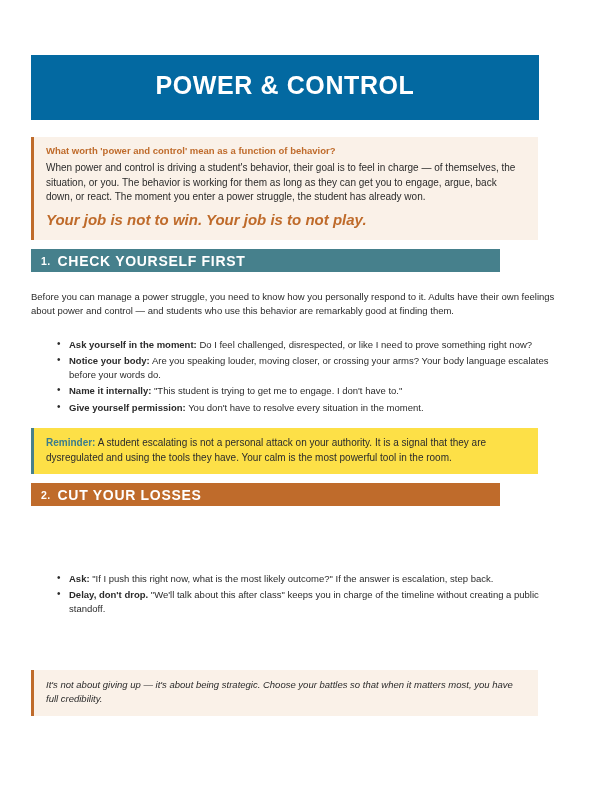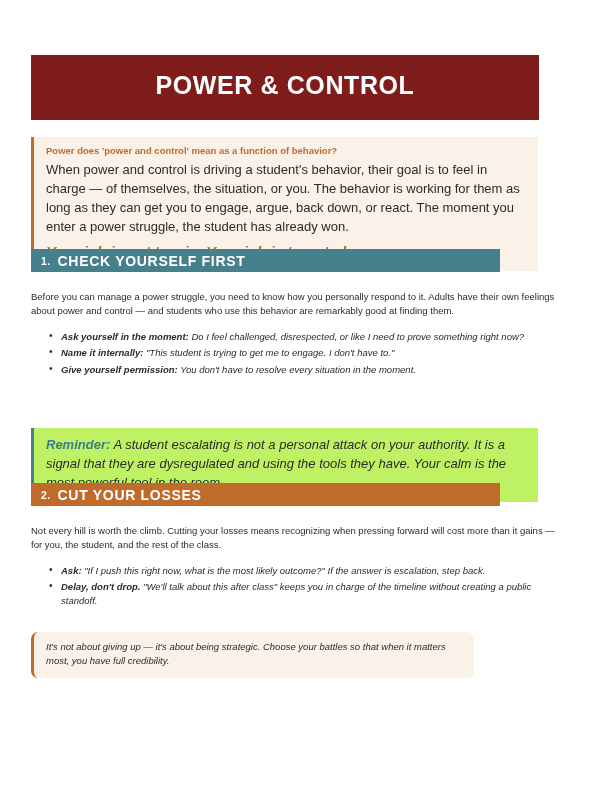--- a/index.html
+++ b/index.html
@@ -23,21 +23,21 @@
     padding: 0;
   }
 
   
   .header-band {
     position: absolute;
     left: 31px;
     top: 55px;
     width: 508px;
     height: 65px;
-    background: #7f1d1d;
+    background: #0369a1;
     box-sizing: border-box;
     display: flex;
     flex-direction: column;
     align-items: center;
     justify-content: center;
   }
   .header-title {
     color: #ffffff;
     font-size: 25px;
     font-weight: bold;
@@ -59,33 +59,32 @@
   .callout {
     position: absolute;
     box-sizing: border-box;
     padding: 8px 12px 9px 12px;
   }
   .callout.cream {
     background: #faf1e8;
     border-left: 3px solid #bf6b2b;
   }
   .callout.blue {
-    background: #bef264;
+    background: #fde047;
     border-left: 3px solid #46808c;
-    font-style: italic;
   }
   .callout-heading {
     color: #bf6b2b;
     font-size: 9.5px;
     font-weight: bold;
     margin-bottom: 4px;
     line-height: 1.3;
   }
   .callout-body {
-    font-size: 13px;
+    font-size: 10px;
     line-height: 1.45;
     color: #2b2b2b;
   }
   .callout-emphasis {
     color: #bf6b2b;
     font-size: 15px;
     font-weight: bold;
     font-style: italic;
     line-height: 1.45;
     margin-top: 4px;
@@ -136,24 +135,23 @@
     font-size: 9.5px;
     line-height: 1.5;
     color: #2b2b2b;
   }
 
   
   .bullets {
     position: absolute;
     left: 47px;
     width: 518px;
-    margin: 0;
+    margin: 8px;
     padding: 0;
     list-style: none;
-    font-style: italic;
   }
   .bullets li {
     position: relative;
     padding-left: 14px;
     font-size: 9.5px;
     line-height: 1.42;
     color: #2b2b2b;
     margin-bottom: 3px;
   }
   .bullets li:before {
@@ -169,51 +167,51 @@
 </head>
 <body>
 
 <div class="page">
 
   <div class="header-band">
     <div class="header-title">POWER &amp; CONTROL</div>
   </div>
 
   <div class="callout cream" style="left:31px; top:137px; width:507px;">
-    <div class="callout-heading">Power does 'power and control' mean as a function of behavior?</div>
+    <div class="callout-heading">What worth 'power and control' mean as a function of behavior?</div>
     <div class="callout-body">When power and control is driving a student's behavior, their goal is to feel in charge — of themselves, the situation, or you. The behavior is working for them as long as they can get you to engage, argue, back down, or react. The moment you enter a power struggle, the student has already won.</div>
     <div class="callout-emphasis">Your job is not to win. Your job is to not play.</div>
   </div>
 
   <div class="section-bar teal" style="top:249px;">
     <span class="section-num">1.</span>
     <span class="section-label">CHECK YOURSELF FIRST</span>
   </div>
 
   <div class="para" style="top:290px;">Before you can manage a power struggle, you need to know how you personally respond to it. Adults have their own feelings about power and control — and students who use this behavior are remarkably good at finding them.</div>
 
   <ul class="bullets" style="top:330px;">
     <li><b>Ask yourself in the moment:</b><span> Do I feel challenged, disrespected, or like I need to prove something right now?</span></li>
+    <li><b>Notice your body:</b><span> Are you speaking louder, moving closer, or crossing your arms? Your body language escalates before your words do.</span></li>
     <li><b>Name it internally:</b><span> "This student is trying to get me to engage. I don't have to."</span></li>
     <li><b>Give yourself permission:</b><span> You don't have to resolve every situation in the moment.</span></li>
   </ul>
 
   <div class="callout blue" style="left:31px; top:428px; width:507px;">
     <div class="callout-body"><span class="callout-lead">Reminder:</span><span> A student escalating is not a personal attack on your authority. It is a signal that they are dysregulated and using the tools they have. Your calm is the most powerful tool in the room.</span></div>
   </div>
 
   <div class="section-bar orange" style="top:483px;">
     <span class="section-num">2.</span>
     <span class="section-label">CUT YOUR LOSSES</span>
   </div>
 
-  <div class="para" style="top:524px;">Not every hill is worth the climb. Cutting your losses means recognizing when pressing forward will cost more than it gains — for you, the student, and the rest of the class.</div>
 
   <ul class="bullets" style="top:564px;">
     <li><b>Ask:</b><span> "If I push this right now, what is the most likely outcome?" If the answer is escalation, step back.</span></li>
     <li><b>Delay, don't drop.</b><span> "We'll talk about this after class" keeps you in charge of the timeline without creating a public standoff.</span></li>
   </ul>
 
-  <div class="callout cream" style="left:31px; top:632px; width:443px;border-radius:7px;">
+  <div class="callout cream" style="left:31px; top:670px; width:507px;">
     <div class="callout-italic">It's not about giving up — it's about being strategic. Choose your battles so that when it matters most, you have full credibility.</div>
   </div>
 
 </div>
 
 </body></html>

